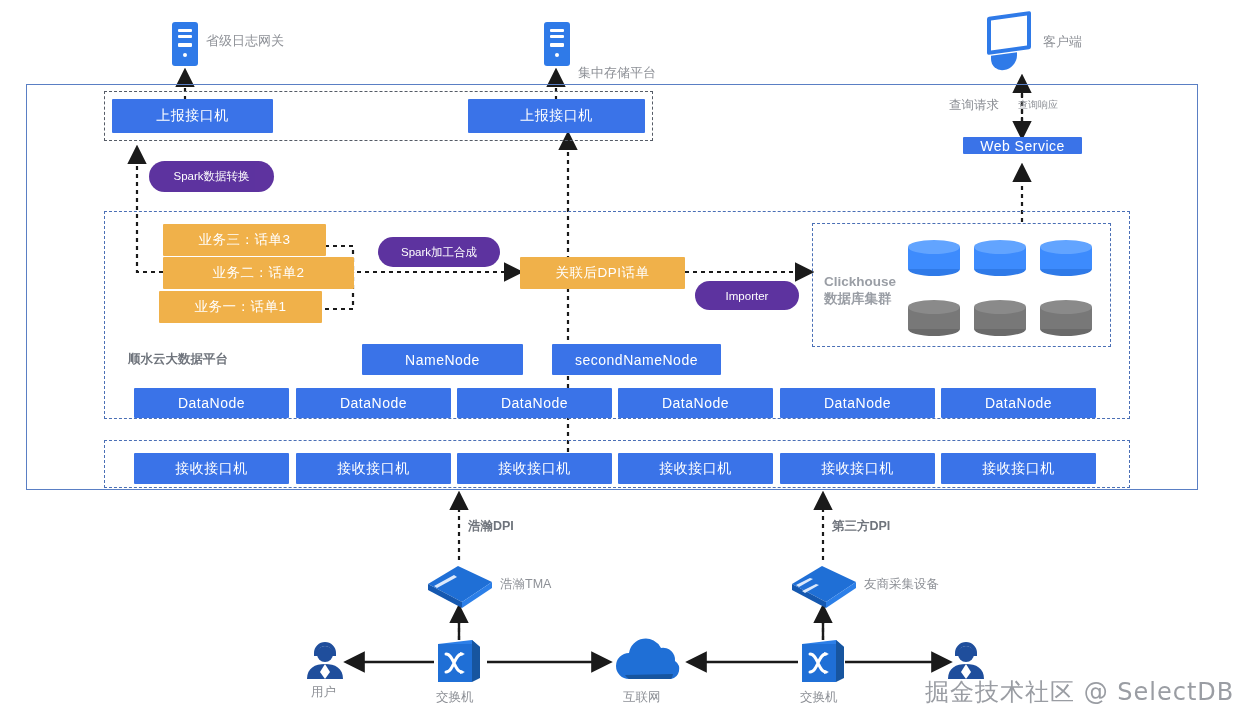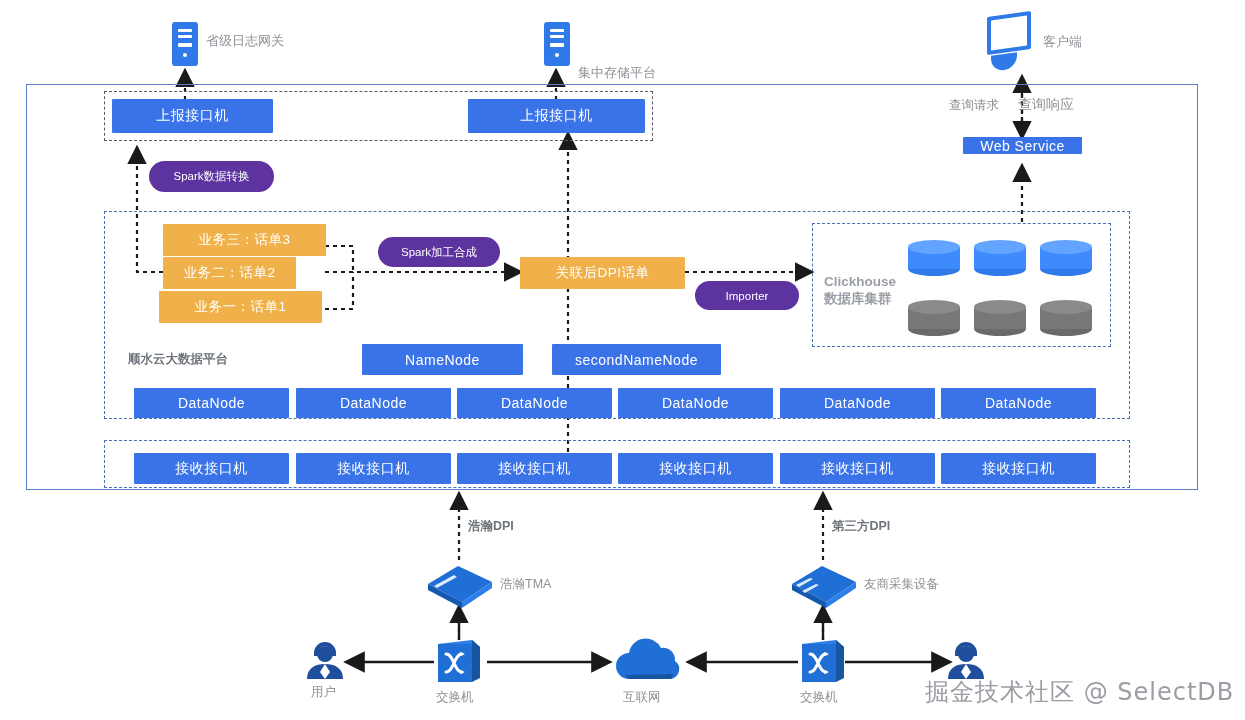--- a/index.html
+++ b/index.html
@@ -145,36 +145,36 @@
   </div>
   <div class="abs cap" style="left:578px;top:32px;height:18px;margin-top:32px;">集中存储平台</div>
 
   <div class="abs" style="left:985px;top:14px;width:52px;height:58px;">
     <div class="abs" style="left:2px;top:0;width:44px;height:38px;border:4px solid #2f7ae8;border-radius:2px;transform:skewY(-8deg);"></div>
     <div class="abs" style="left:6px;top:40px;width:26px;height:16px;background:#2f7ae8;border-radius:0 0 14px 14px;transform:skewY(-8deg);"></div>
   </div>
   <div class="abs cap" style="left:1043px;top:33px;height:18px;">客户端</div>
 
   <div class="abs cap" style="left:949px;top:96px;height:18px;font-size:12.5px;">查询请求</div>
-  <div class="abs cap" style="left:1018px;top:96px;height:18px;font-size:14px;">查询响应</div>
+  <div class="abs cap" style="left:1018px;top:96px;height:18px;font-size:10px;">查询响应</div>
 
   <div class="abs solid-frame" style="left:26px;top:84px;width:1172px;height:406px;"></div>
 
   <div class="abs dashed-frame-dk" style="left:104px;top:91px;width:549px;height:50px;"></div>
   <div class="abs blue-box" style="left:112px;top:99px;width:161px;height:34px;">上报接口机</div>
   <div class="abs blue-box" style="left:468px;top:99px;width:177px;height:34px;">上报接口机</div>
 
   <div class="abs blue-box" style="left:963px;top:137px;width:119px;height:17px;">Web Service</div>
 
   <div class="abs green-pill" style="left:149px;top:161px;width:125px;height:31px;">Spark数据转换</div>
 
   <div class="abs dashed-frame" style="left:104px;top:211px;width:1026px;height:208px;"></div>
 
   <div class="abs orange-box" style="left:163px;top:224px;width:163px;height:32px;">业务三：话单3</div>
-  <div class="abs orange-box" style="left:163px;top:257px;width:133px;height:32px;">业务二：话单2</div>
+  <div class="abs orange-box" style="left:163px;top:257px;width:191px;height:32px;">业务二：话单2</div>
   <div class="abs orange-box" style="left:159px;top:291px;width:163px;height:32px;">业务一：话单1</div>
 
   <div class="abs orange-box" style="left:520px;top:257px;width:165px;height:32px;">关联后DPI话单</div>
 
   <div class="abs green-pill" style="left:378px;top:237px;width:122px;height:30px;">Spark加工合成</div>
 
   <div class="abs green-pill" style="left:695px;top:281px;width:104px;height:29px;">Importer</div>
 
   <div class="abs dashed-frame" style="left:812px;top:223px;width:299px;height:124px;"></div>
   <div class="abs cap ch-title" style="left:824px;top:273px;">Clickhouse

